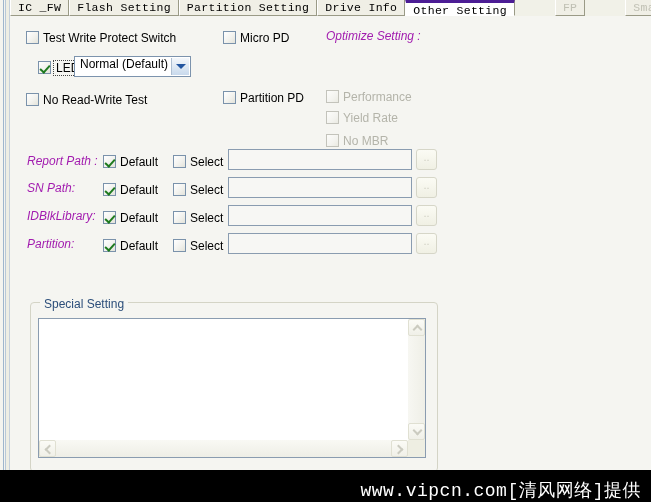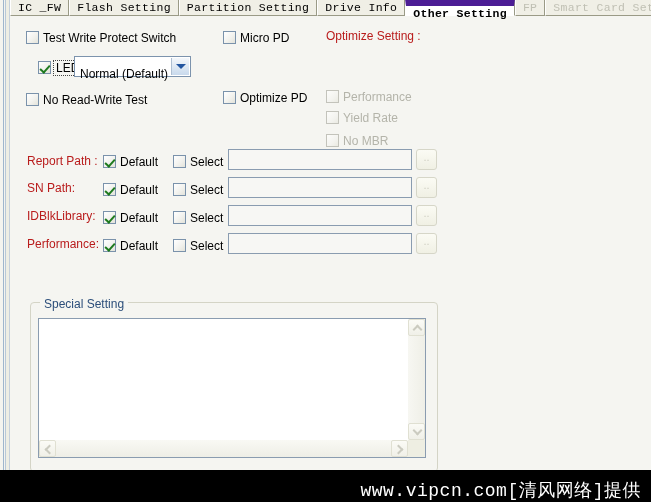--- a/index.html
+++ b/index.html
@@ -54,28 +54,28 @@
     border-left: 1px solid #ffffff;
     border-right: 1px solid #9a9a86;
     border-bottom: 1px solid #9a9a86;
     color: #000;
     vertical-align: top;
     letter-spacing: 0.3px;
   }
   .tab.active {
     background: #ffffff;
     border-bottom: 1px solid #ffffff;
-    font-weight: bold;
+    font-weight: normal;
     color: #000;
     height: 17px;
     line-height: 16px;
     margin-top: -1px;
-    border-top: 7px solid #4c1d95;
-  }
-  .tab.disabled { color: #c0c0b4; }
+    border-top: 4px solid #4c1d95;
+  }
+  .tab.disabled { color: #c0c0b4; margin-left: 40px; }
 
   
   .cb-row { position: absolute; white-space: nowrap; }
   .cbox {
     display: inline-block;
     width: 13px; height: 13px;
     vertical-align: -2px;
     border: 1px solid #7a92ab;
     background: linear-gradient(135deg,#ffffff 0%, #f2f2ee 55%, #e3e3da 100%);
     position: relative;
@@ -103,35 +103,36 @@
   .cb-label.dis { color: #b4b4aa; }
   .cb-label.focusbox {
     border: 1px dotted #444;
     padding: 0 2px;
     margin-left: 2px;
   }
 
   .plainlabel {
     position: absolute;
     font-size: 12px;
-    color: #b91c1c;
+    color: #a21caf;
     white-space: nowrap;
+    font-style: italic;
   }
 
   
   .combo {
     position: absolute;
     width: 117px; height: 21px;
     border: 1px solid #7c93ad;
     background: #ffffff;
     font-size: 12px;
   }
   .combo .val {
     position: absolute;
-    left: 5px; top: 10px;
+    left: 5px; top: 0;
     color: #000;
   }
   .combo .btn {
     position: absolute;
     right: 1px; top: 1px;
     width: 18px; height: 17px;
     background: linear-gradient(180deg,#f4f7fb 0%, #dce7f3 55%, #c8d9ec 100%);
     border-left: 1px solid #aebfd2;
   }
   .combo .btn::after {
@@ -274,21 +275,21 @@
       <div class="cb-row" style="left:16px; top:76px;">
         <span class="cbox"></span><span class="cb-label">No Read-Write Test</span>
       </div>
 
       <div class="cb-row" style="left:213px; top:14px;">
         <span class="cbox"></span><span class="cb-label">Micro PD</span>
       </div>
 
 
       <div class="cb-row" style="left:213px; top:74px;">
-        <span class="cbox"></span><span class="cb-label">Optimize PD</span>
+        <span class="cbox"></span><span class="cb-label">Partition PD</span>
       </div>
 
       <div class="plainlabel" style="left:316px; top:15px;">Optimize Setting :</div>
 
 
       <div class="cb-row" style="left:316px; top:73px;">
         <span class="cbox dis"></span><span class="cb-label dis">Performance</span>
       </div>
 
       <div class="cb-row" style="left:316px; top:94px;">
@@ -322,21 +323,21 @@
       <div class="plainlabel" style="left:17px; top:195px;">IDBlkLibrary:</div>
       <div class="cb-row" style="left:93px; top:194px;">
         <span class="cbox checked"></span><span class="cb-label">Default</span>
       </div>
       <div class="cb-row" style="left:163px; top:194px;">
         <span class="cbox"></span><span class="cb-label">Select</span>
       </div>
       <div class="tfield" style="left:218px; top:191px; width:184px;"></div>
       <div class="browse" style="left:406px; top:191px;">..</div>
 
-      <div class="plainlabel" style="left:17px; top:223px;">Performance:</div>
+      <div class="plainlabel" style="left:17px; top:223px;">Partition:</div>
       <div class="cb-row" style="left:93px; top:222px;">
         <span class="cbox checked"></span><span class="cb-label">Default</span>
       </div>
       <div class="cb-row" style="left:163px; top:222px;">
         <span class="cbox"></span><span class="cb-label">Select</span>
       </div>
       <div class="tfield" style="left:218px; top:219px; width:184px;"></div>
       <div class="browse" style="left:406px; top:219px;">..</div>
 
     </div>

